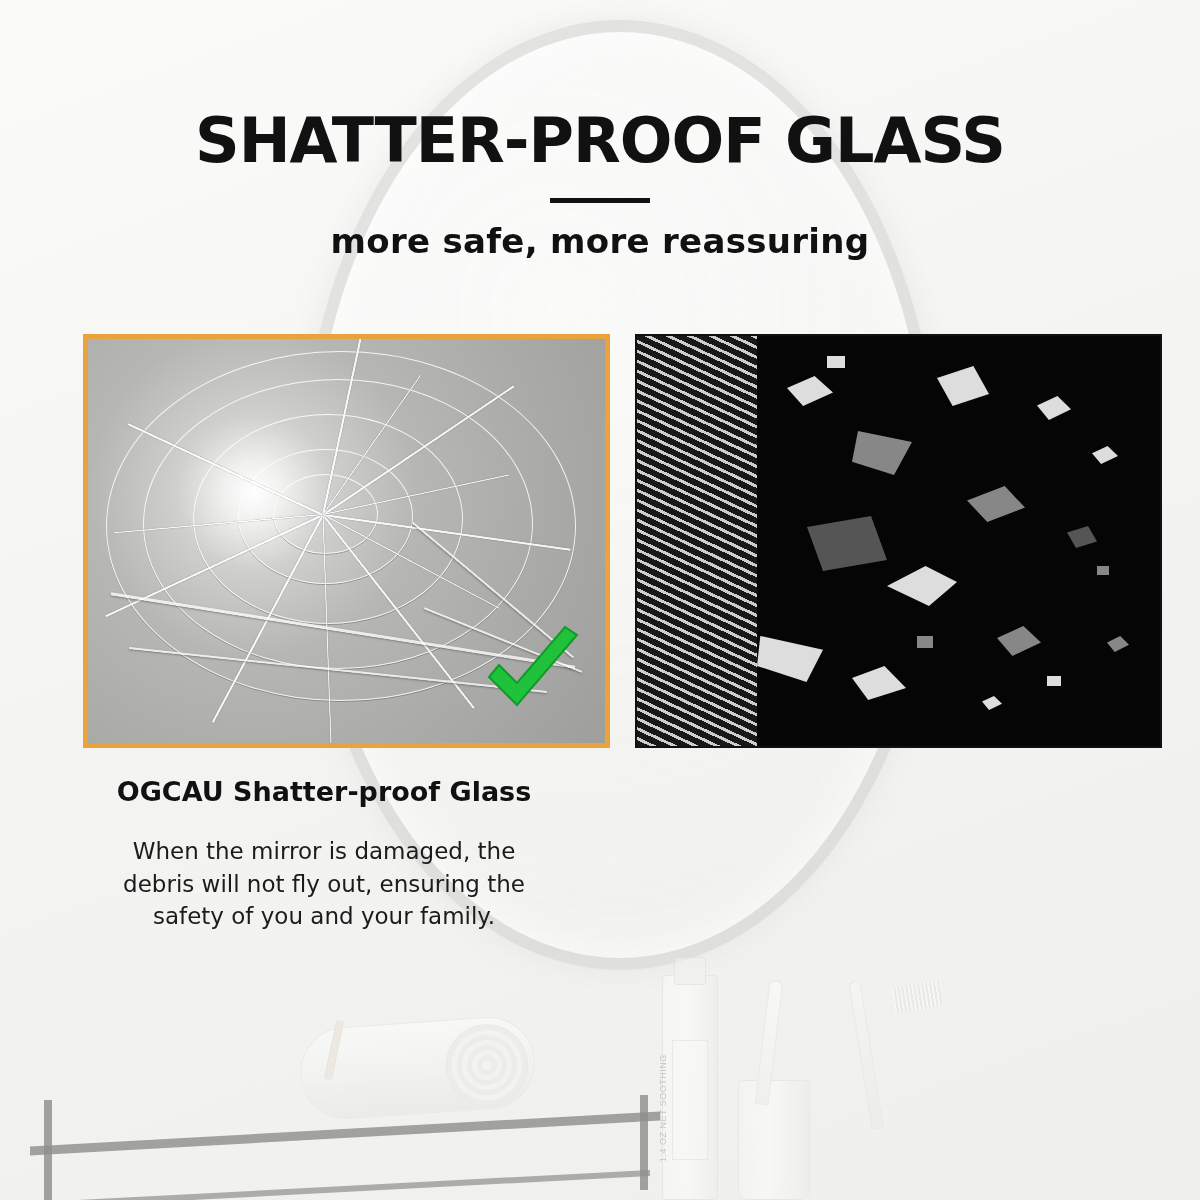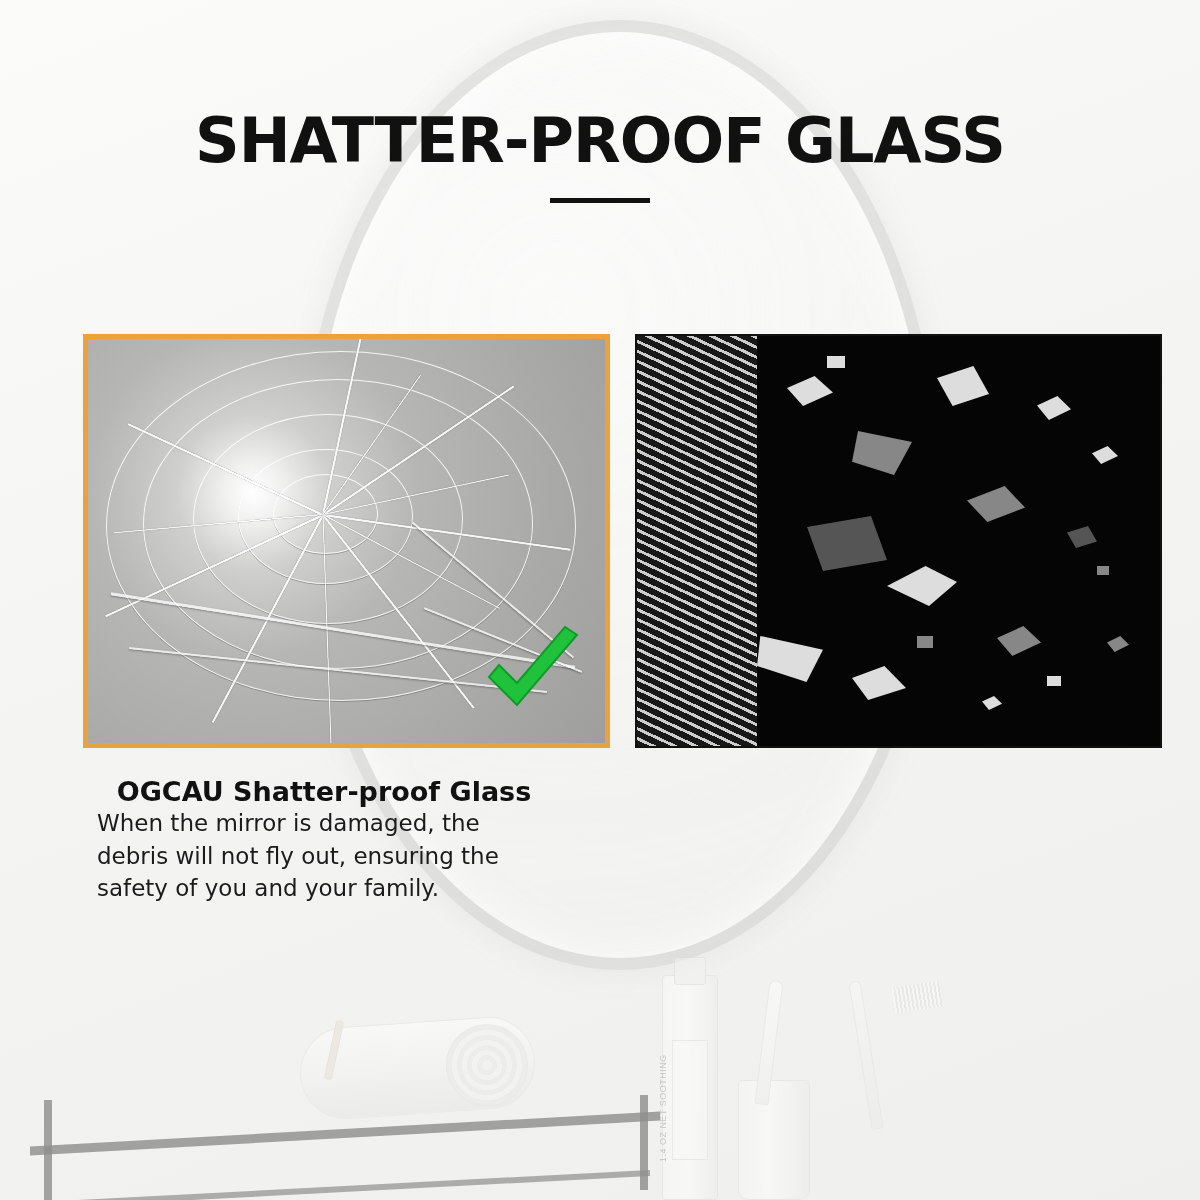--- a/index.html
+++ b/index.html
@@ -168,21 +168,21 @@
       repeating-linear-gradient(-40deg, #bdbdbd 0 2px, #0d0d0d 2px 8px);
     opacity: .95;
   }
 
   .caption-title {
     margin-top: 28px; text-align: center;
     font-family: "DejaVu Sans", sans-serif;
     font-size: 27px; font-weight: 700; color: #111;
   }
   .caption-body {
-    margin-top: 0; text-align: left;
+    margin-top: 28px; text-align: center;
     font-family: "DejaVu Sans", sans-serif;
     font-size: 23px; font-weight: 400; color: #1b1b1b; line-height: 1.42;
     padding: 0 14px;
   }
 </style>
 </head>
 <body>
 
 <div class="page">
 
@@ -201,20 +201,21 @@
     <div class="bottle-text">1.4 OZ NET  SOOTHING</div>
     <div class="cup"></div>
     <div class="brush-a"></div>
     <div class="brush-b"></div>
     <div class="bristles"></div>
   </div>
 
   <div class="header">
     <div class="title">SHATTER-PROOF GLASS</div>
     <div class="divider"></div>
+    <div class="subtitle">more safe, more reassuring</div>
   </div>
 
   <div class="panels">
 
     <div class="panel">
       <div class="imgbox left">
         <div class="crack-surface"></div>
 
         <div class="crack-ring" style="left:105px;top:75px;width:270px;height:210px;"></div>
         <div class="crack-ring" style="left:55px;top:40px;width:390px;height:290px;"></div>

